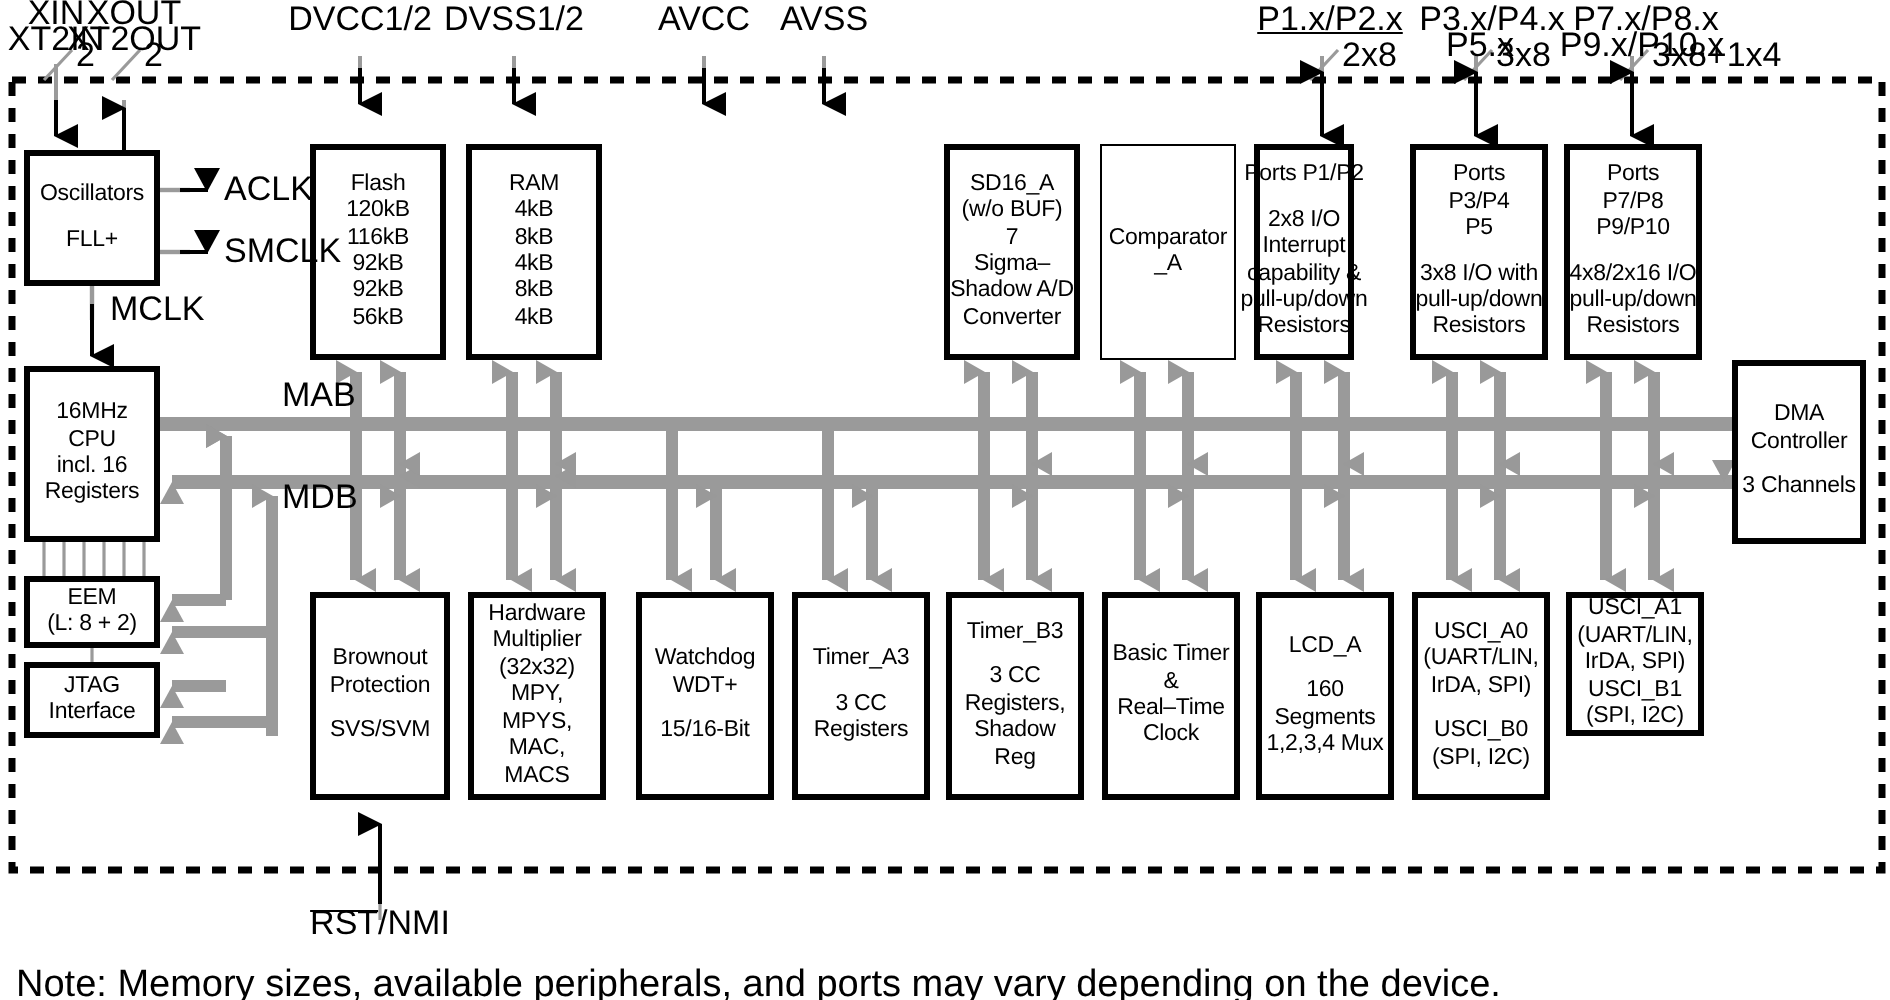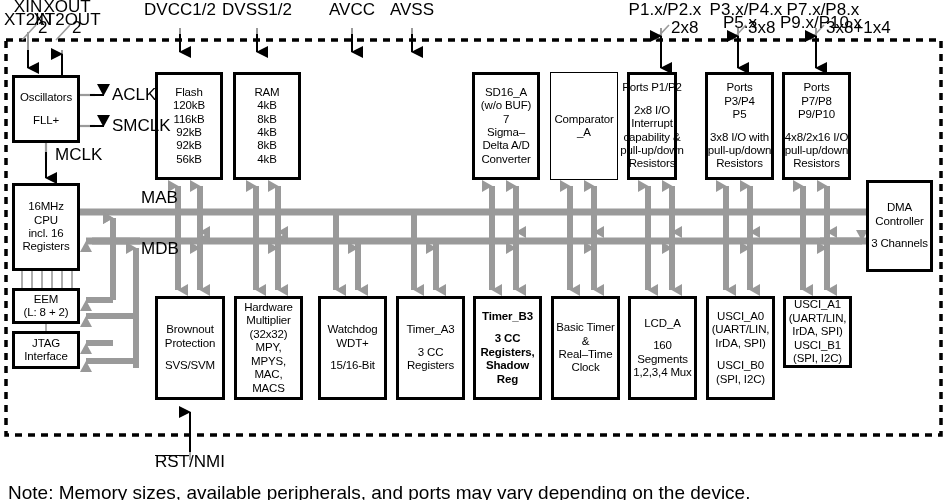--- a/index.html
+++ b/index.html
@@ -263,21 +263,21 @@
     <span>XT2OUT</span>
   </div>
   <div class="lbl" style="left:38px;top:21px;">2</div>
   <div class="lbl" style="left:72px;top:21px;">2</div>
 
   <div class="lbl ctr" style="left:180px;top:3px;">DVCC1/2</div>
   <div class="lbl ctr" style="left:257px;top:3px;">DVSS1/2</div>
   <div class="lbl ctr" style="left:352px;top:3px;">AVCC</div>
   <div class="lbl ctr" style="left:412px;top:3px;">AVSS</div>
 
-  <div class="lbl ctr" style="left:665px;top:3px;">P1.x/P2.x</div>
+  <div class="lbl ctr" style="left:665px;top:3px;text-decoration:underline;">P1.x/P2.x</div>
   <div class="lbl" style="left:671px;top:21px;">2x8</div>
 
   <div class="lbl ctr" style="left:746px;top:3px;">P3.x/P4.x</div>
   <div class="lbl ctr" style="left:740px;top:16px;">P5.x</div>
   <div class="lbl" style="left:748px;top:21px;">3x8</div>
 
   <div class="lbl ctr" style="left:823px;top:3px;">P7.x/P8.x</div>
   <div class="lbl ctr" style="left:821px;top:16px;">P9.x/P10.x</div>
   <div class="lbl" style="left:826px;top:21px;">3x8+1x4</div>
 
@@ -331,21 +331,21 @@
     <span class="ln">4kB</span>
     <span class="ln">8kB</span>
     <span class="ln">4kB</span>
   </div>
 
   <div class="blk" style="left:472px;top:72px;width:68px;height:108px;">
     <span class="ln">SD16_A</span>
     <span class="ln">(w/o BUF)</span>
     <span class="ln">7</span>
     <span class="ln">Sigma–</span>
-    <span class="ln">Delta A/D</span>
+    <span class="ln">Shadow A/D</span>
     <span class="ln">Converter</span>
   </div>
 
   <div class="blk thin" style="left:550px;top:72px;width:68px;height:108px;">
     <span class="ln">Comparator</span>
     <span class="ln">_A</span>
   </div>
 
   <div class="blk" style="left:627px;top:72px;width:50px;height:108px;">
     <span class="ln">Ports P1/P2</span>
@@ -408,21 +408,21 @@
     <span class="ln">15/16-Bit</span>
   </div>
 
   <div class="blk" style="left:396px;top:296px;width:69px;height:104px;">
     <span class="ln">Timer_A3</span>
     <span class="gap"></span>
     <span class="ln">3 CC</span>
     <span class="ln">Registers</span>
   </div>
 
-  <div class="blk" style="left:473px;top:296px;width:69px;height:104px;font-weight:bold;">
+  <div class="blk" style="left:473px;top:296px;width:69px;height:104px;">
     <span class="ln">Timer_B3</span>
     <span class="gap"></span>
     <span class="ln">3 CC</span>
     <span class="ln">Registers,</span>
     <span class="ln">Shadow</span>
     <span class="ln">Reg</span>
   </div>
 
   <div class="blk" style="left:551px;top:296px;width:69px;height:104px;">
     <span class="ln">Basic Timer</span>

